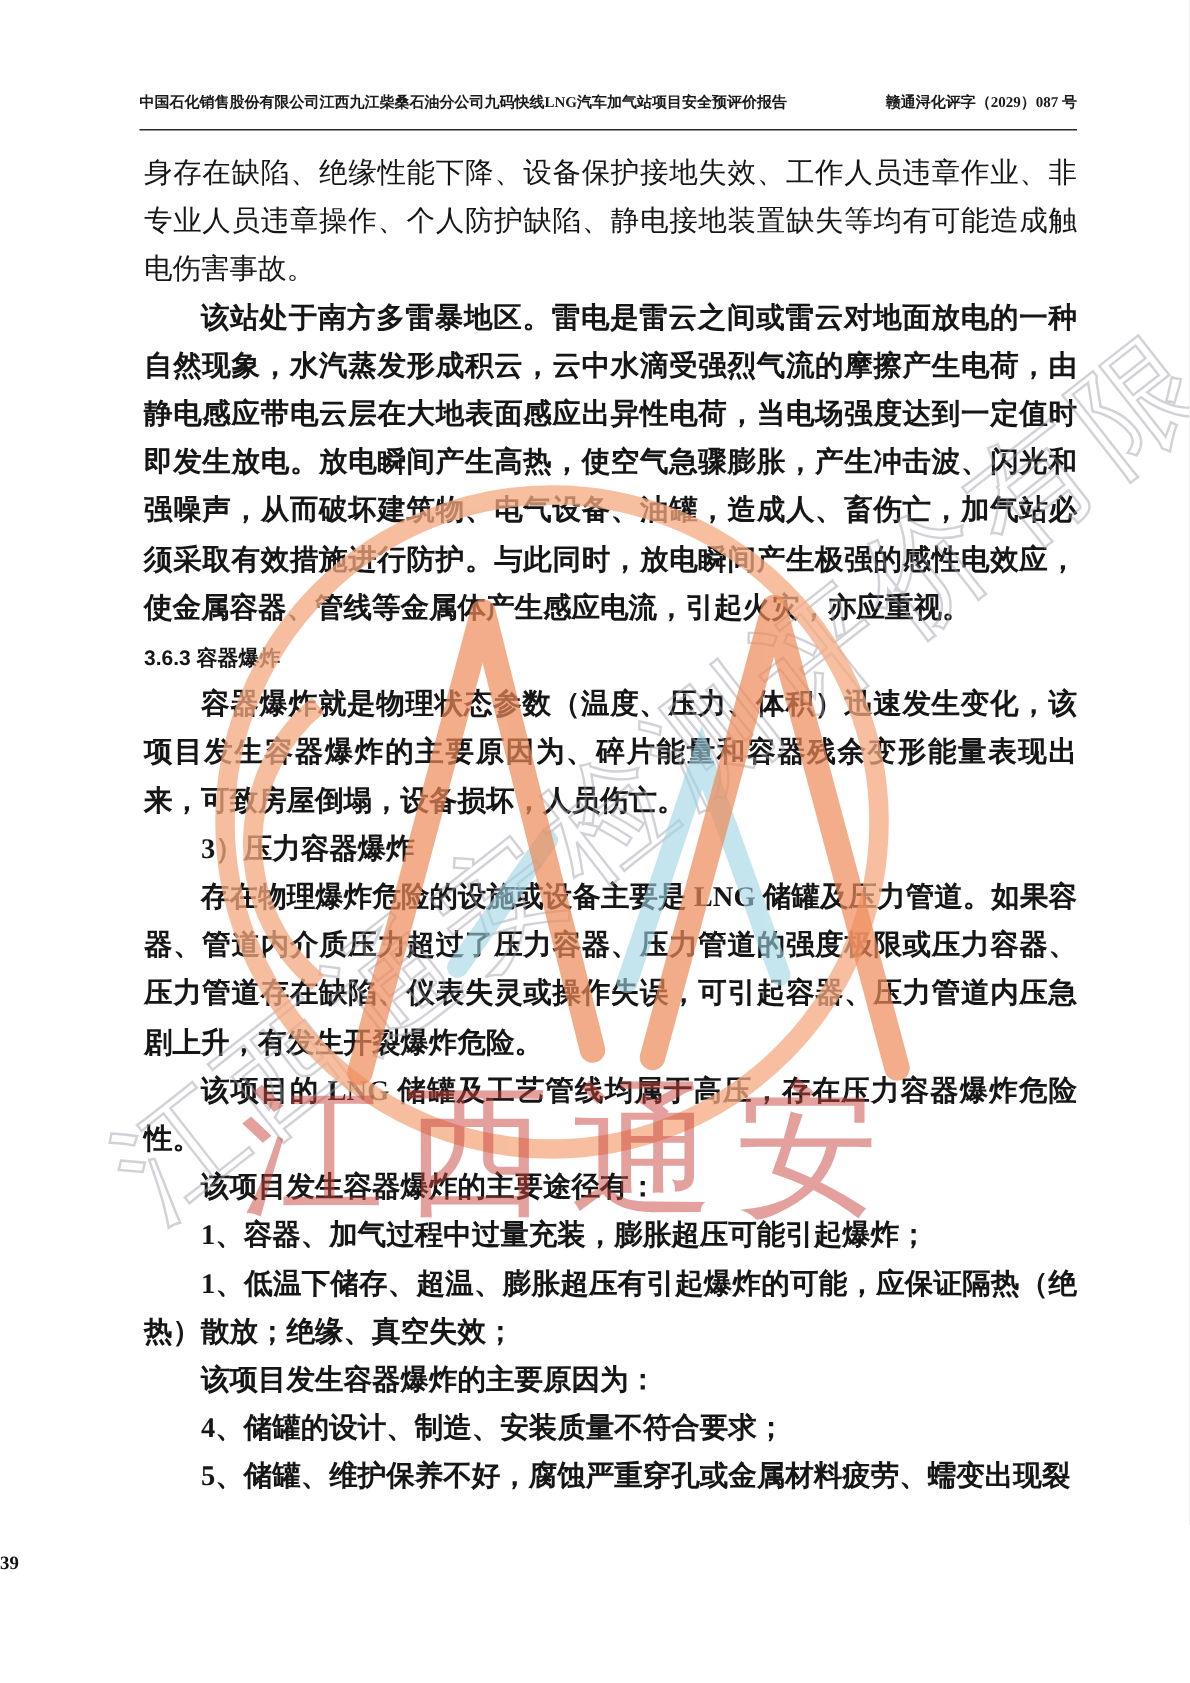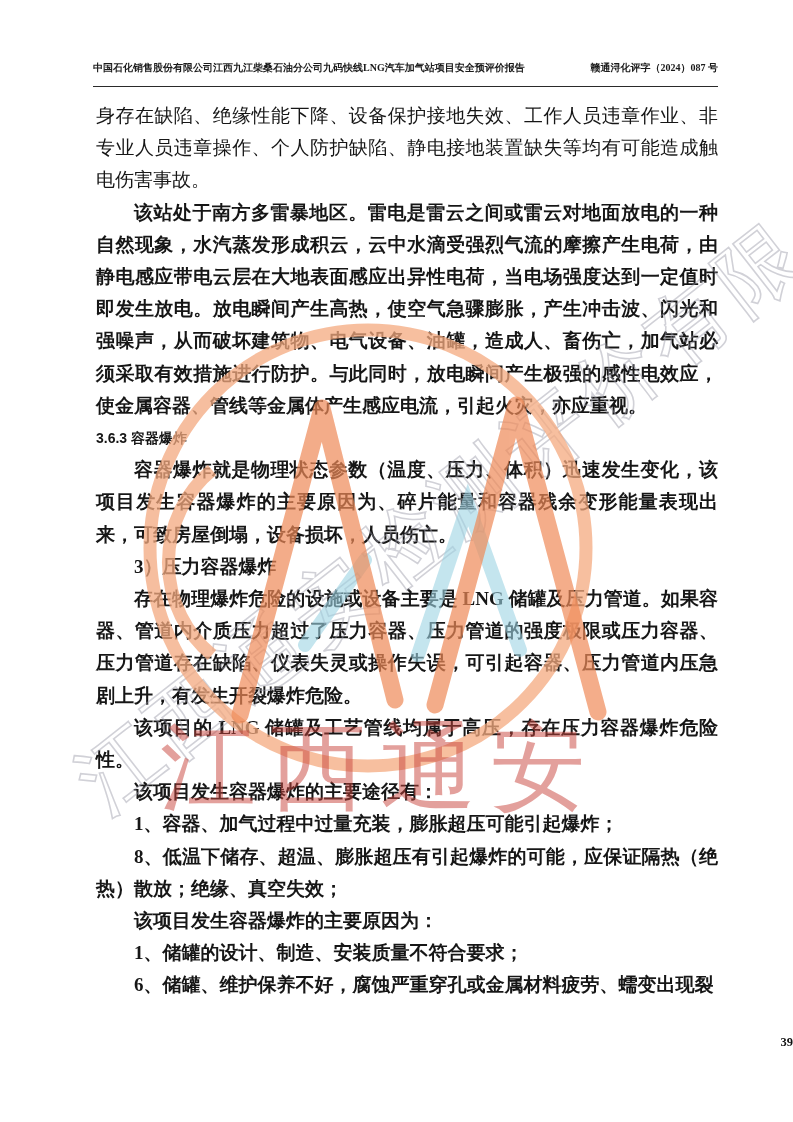--- a/index.html
+++ b/index.html
@@ -32,53 +32,53 @@
   .content p { margin:0; }
   .indent { text-indent:2em;font-weight:bold; }
   .heading {
     font-family:"Liberation Sans", sans-serif;
     font-weight:bold;
     font-size:14px;
   }
   
   .footer {
     position:absolute; left:0; top:1035px; width:100%;
-    text-align:right; font-size:12.5px; font-weight:bold; color:#111;
+    text-align:left; font-size:12.5px; font-weight:bold; color:#111;
   }
   
   .watermark {
     position:absolute; left:0; top:0; width:793px; height:1122px;
     pointer-events:none;
   }
 </style>
 </head>
 <body>
 
 <div class="page">
 
   <div class="header">
     <span>中国石化销售股份有限公司江西九江柴桑石油分公司九码快线LNG汽车加气站项目安全预评价报告</span>
-    <span>赣通浔化评字（2024）087 号</span>
+    <span>赣通浔化评字（2029）087 号</span>
   </div>
   <div class="header-rule"></div>
 
   <div class="content">
     <p class="noindent">身存在缺陷、绝缘性能下降、设备保护接地失效、工作人员违章作业、非专业人员违章操作、个人防护缺陷、静电接地装置缺失等均有可能造成触电伤害事故。</p>
     <p class="indent">该站处于南方多雷暴地区。雷电是雷云之间或雷云对地面放电的一种自然现象，水汽蒸发形成积云，云中水滴受强烈气流的摩擦产生电荷，由静电感应带电云层在大地表面感应出异性电荷，当电场强度达到一定值时即发生放电。放电瞬间产生高热，使空气急骤膨胀，产生冲击波、闪光和强噪声，从而破坏建筑物、电气设备、油罐，造成人、畜伤亡，加气站必须采取有效措施进行防护。与此同时，放电瞬间产生极强的感性电效应，使金属容器、管线等金属体产生感应电流，引起火灾，亦应重视。</p>
     <p class="heading">3.6.3 容器爆炸</p>
     <p class="indent">容器爆炸就是物理状态参数（温度、压力、体积）迅速发生变化，该项目发生容器爆炸的主要原因为、碎片能量和容器残余变形能量表现出来，可致房屋倒塌，设备损坏，人员伤亡。</p>
     <p class="indent">3）压力容器爆炸</p>
     <p class="indent">存在物理爆炸危险的设施或设备主要是 LNG 储罐及压力管道。如果容器、管道内介质压力超过了压力容器、压力管道的强度极限或压力容器、压力管道存在缺陷、仪表失灵或操作失误，可引起容器、压力管道内压急剧上升，有发生开裂爆炸危险。</p>
     <p class="indent">该项目的 LNG 储罐及工艺管线均属于高压，存在压力容器爆炸危险性。</p>
     <p class="indent">该项目发生容器爆炸的主要途径有：</p>
     <p class="indent">1、容器、加气过程中过量充装，膨胀超压可能引起爆炸；</p>
-    <p class="indent">8、低温下储存、超温、膨胀超压有引起爆炸的可能，应保证隔热（绝热）散放；绝缘、真空失效；</p>
+    <p class="indent">1、低温下储存、超温、膨胀超压有引起爆炸的可能，应保证隔热（绝热）散放；绝缘、真空失效；</p>
     <p class="indent">该项目发生容器爆炸的主要原因为：</p>
-    <p class="indent">1、储罐的设计、制造、安装质量不符合要求；</p>
-    <p class="indent">6、储罐、维护保养不好，腐蚀严重穿孔或金属材料疲劳、蠕变出现裂</p>
+    <p class="indent">4、储罐的设计、制造、安装质量不符合要求；</p>
+    <p class="indent">5、储罐、维护保养不好，腐蚀严重穿孔或金属材料疲劳、蠕变出现裂</p>
   </div>
 
   <svg class="watermark" viewBox="0 0 793 1122" xmlns="http://www.w3.org/2000/svg">
 
     <text transform="translate(105 815) rotate(-38)" font-size="82" letter-spacing="8" fill="none" stroke="#9a9aa8" stroke-width="1.6" opacity="0.45" font-family="Liberation Serif, serif">江西通安检测评价有限公司</text>
 
     <g fill="none" stroke="#9ed4e4" stroke-width="14" stroke-linecap="round" opacity="0.6">
       <path d="M 418 655 L 468 505 L 520 650"></path>
       <path d="M 305 645 L 365 560"></path>
     </g>

